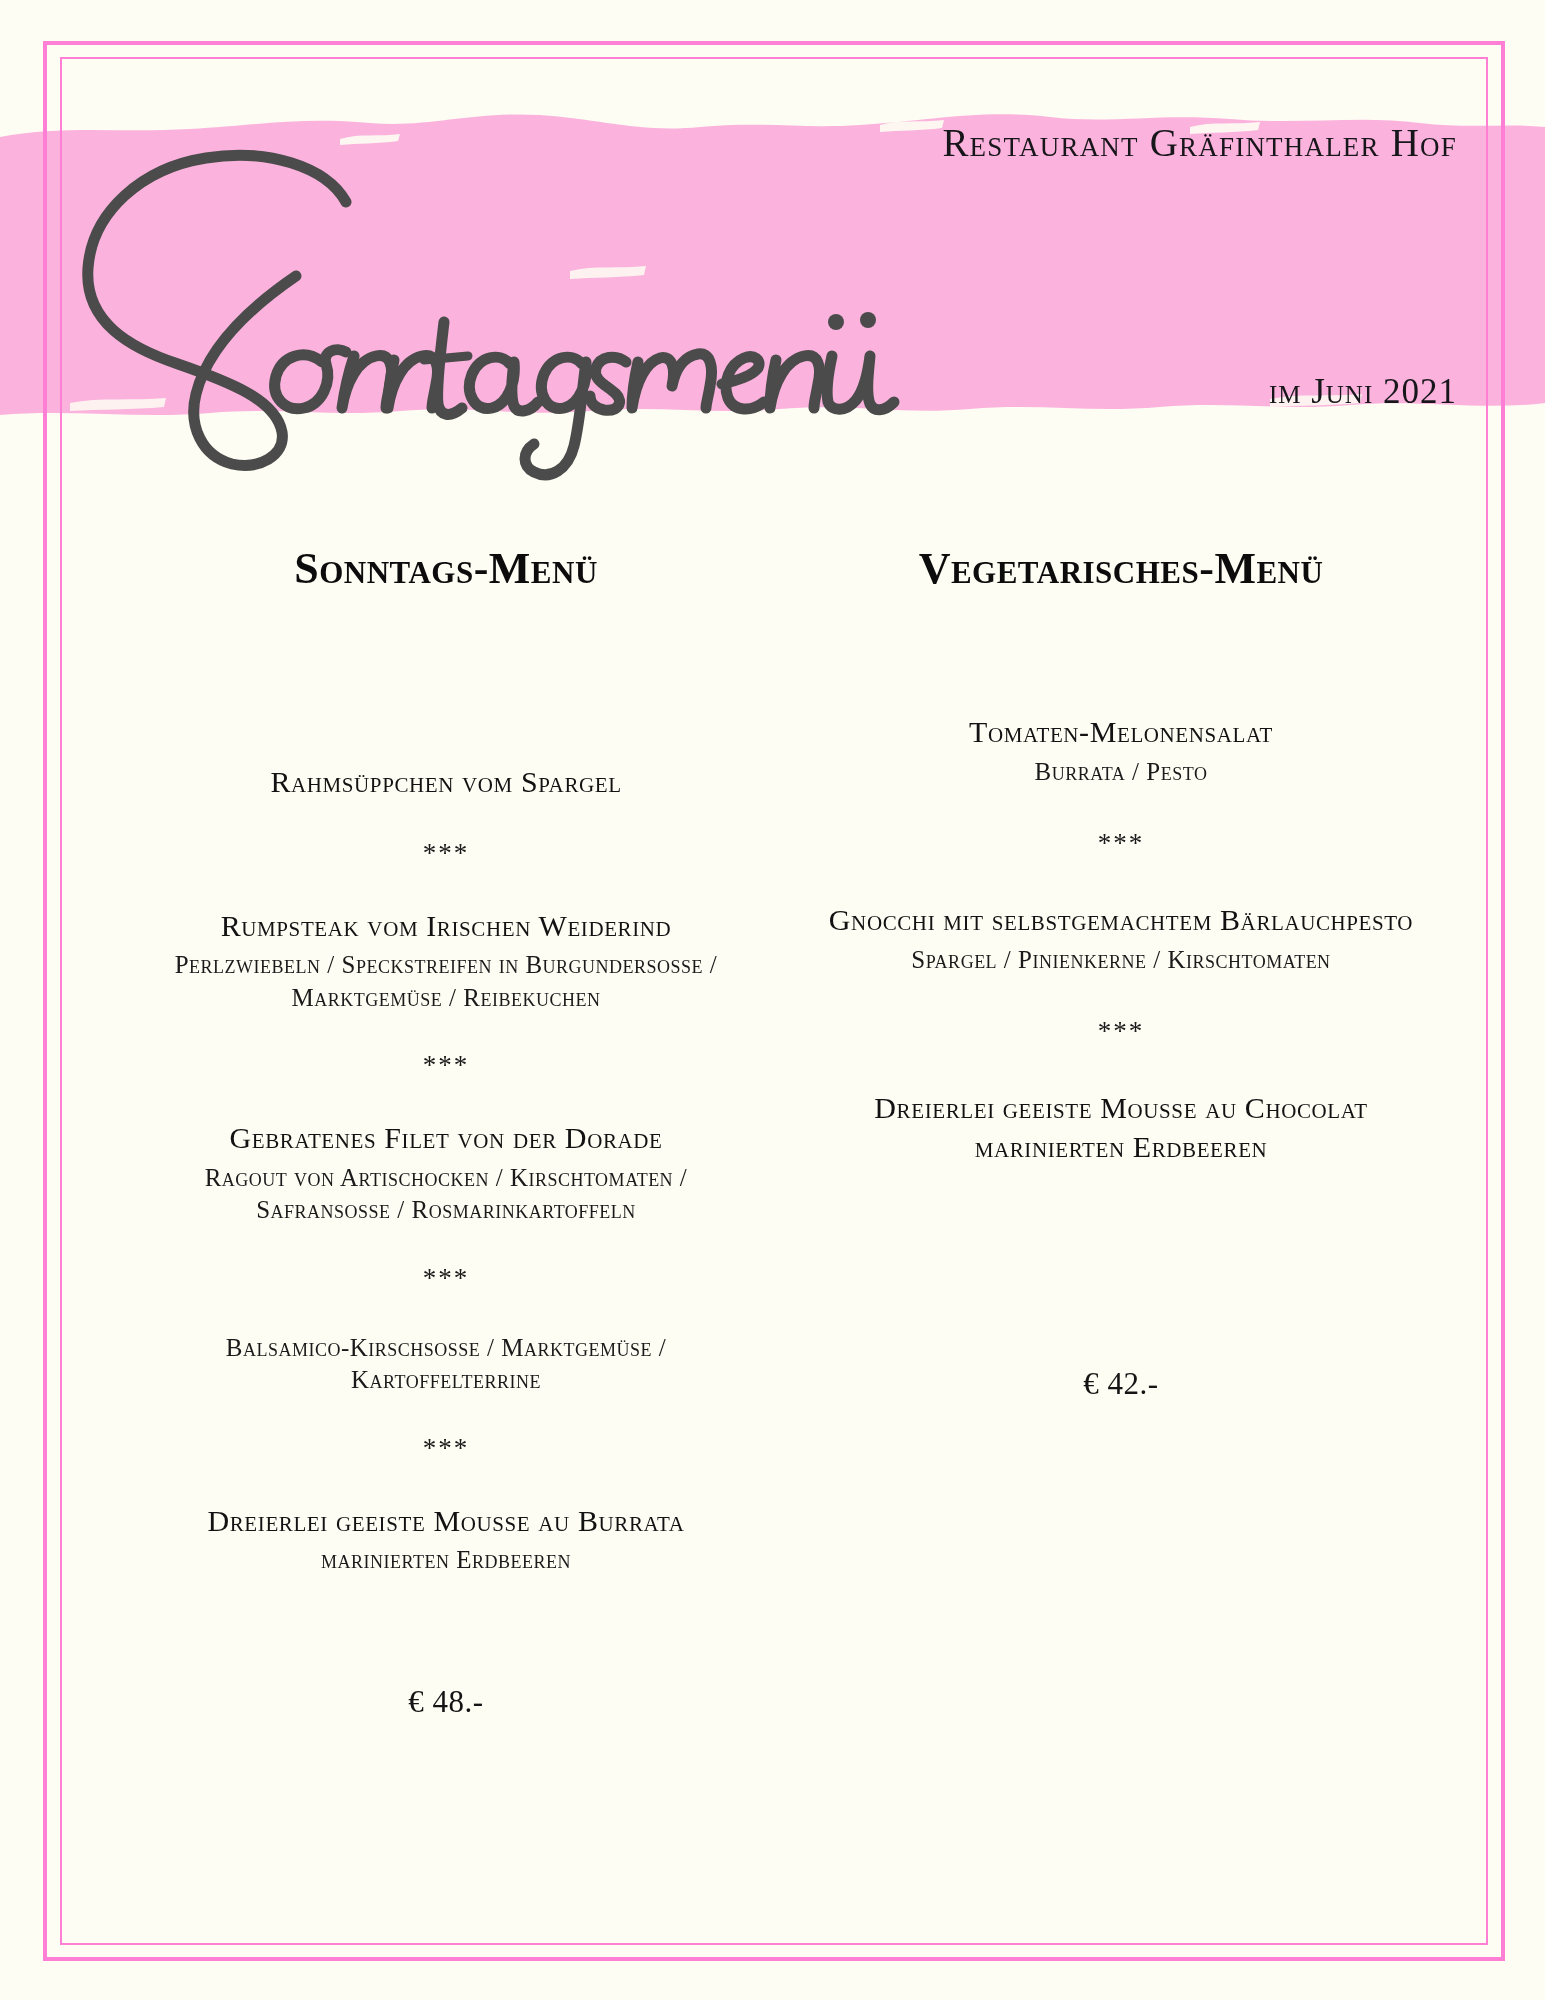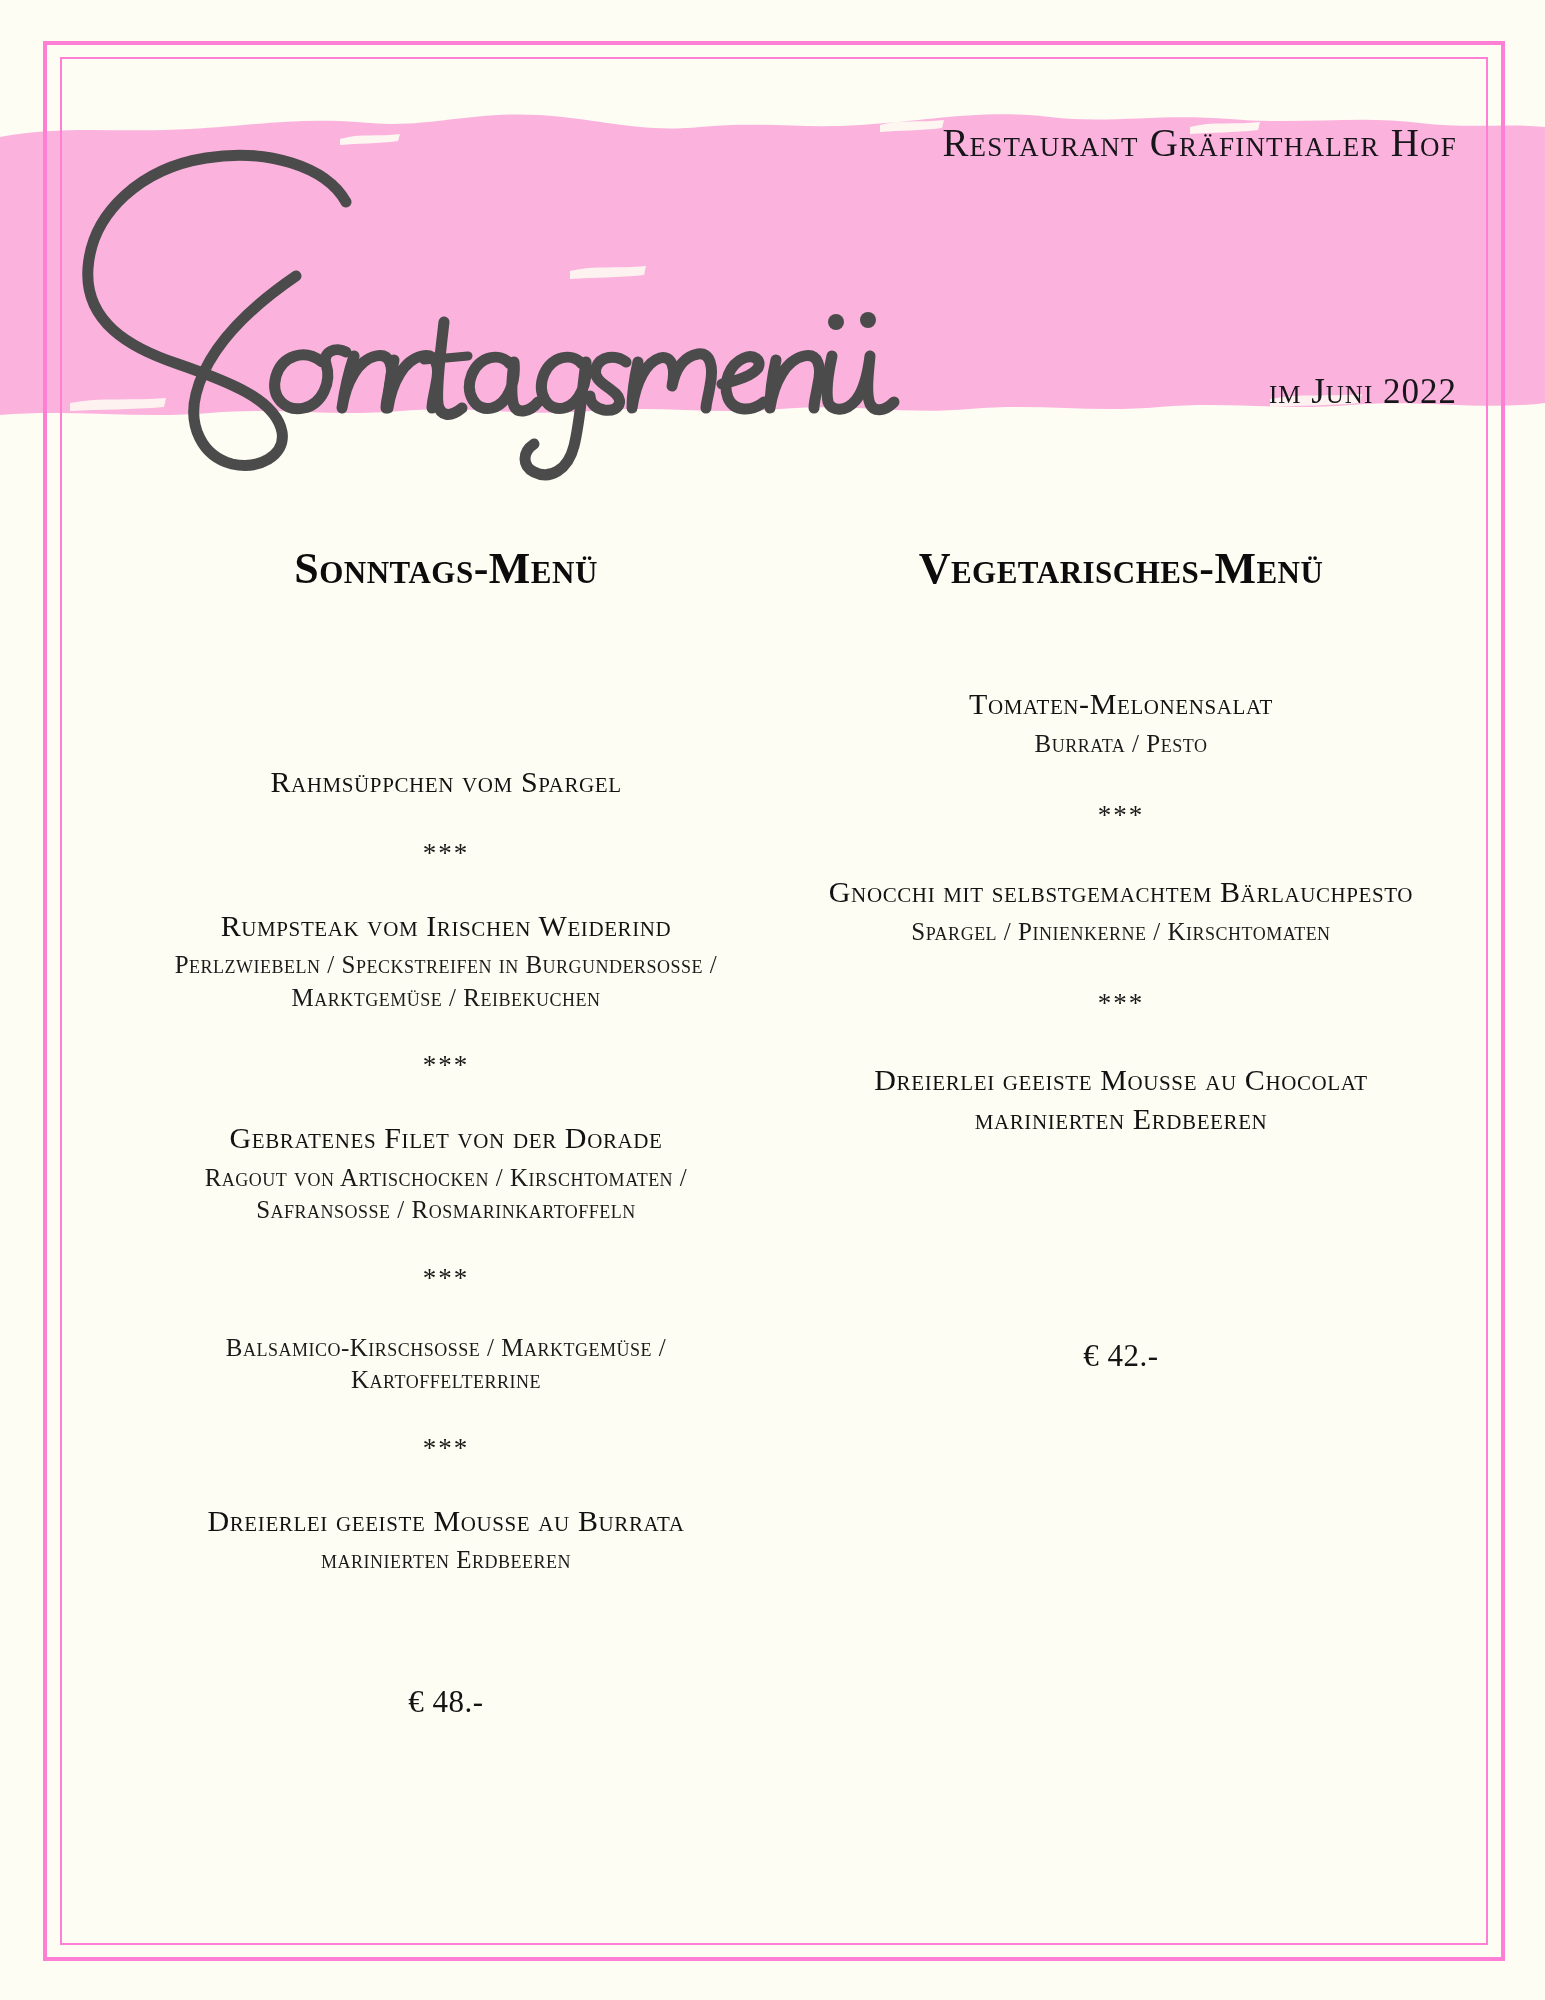--- a/index.html
+++ b/index.html
@@ -92,21 +92,21 @@
 
   .col-heading {
     font-size:44px;
     font-weight:bold;
     font-variant:small-caps;
     letter-spacing:0.5px;
     color:#0c0c0c;
     line-height:1.1;
   }
   .col-left .col-heading  { margin-bottom:170px; }
-  .col-right .col-heading { margin-bottom:92px; }
+  .col-right .col-heading { margin-bottom:120px; }
 
   .course { margin:14px; }
   .course-title {
     font-size:30px;
     font-variant:small-caps;
     letter-spacing:0.6px;
     color:#121212;
     line-height:1.28;
   }
   .course-desc {
@@ -204,21 +204,21 @@
         <path d="M786,206 C782,224 780,242 782,252 C786,262 800,262 810,250
                  C818,240 822,222 824,206 C822,226 820,244 824,254 C828,262 838,262 848,252" stroke-width="11"></path>
         <circle cx="790" cy="172" r="8" fill="#4b4b4b" stroke="none"></circle>
         <circle cx="822" cy="170" r="8" fill="#4b4b4b" stroke="none"></circle>
       </g>
     </svg>
   </div>
 
   <div class="restaurant-name">Restaurant Gräfinthaler Hof</div>
 
-  <div class="menu-date">im Juni 2022</div>
+  <div class="menu-date">im Juni 2021</div>
 
   <div class="frame-outer"></div>
   <div class="frame-inner"></div>
 
   <div class="columns">
 
     <div class="col col-left">
       <div class="col-heading">Sonntags-Menü</div>
 
       <div class="course">

